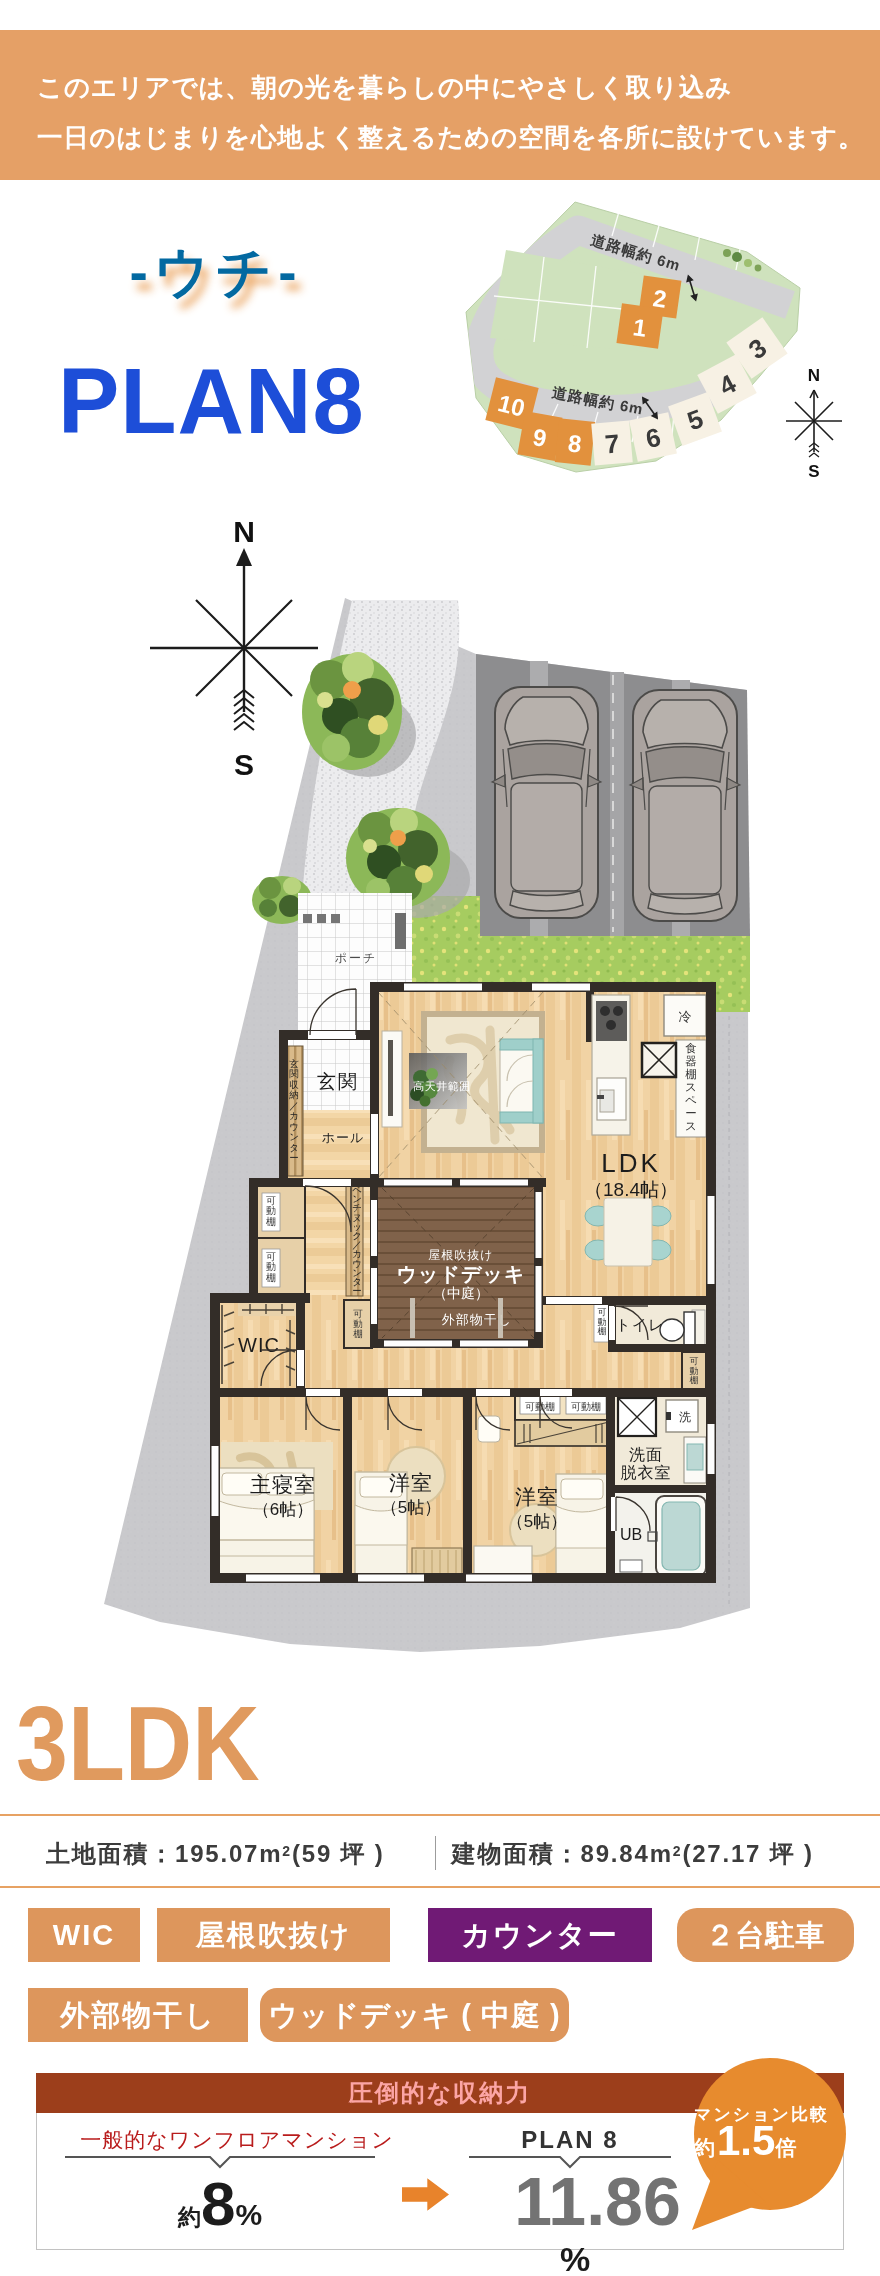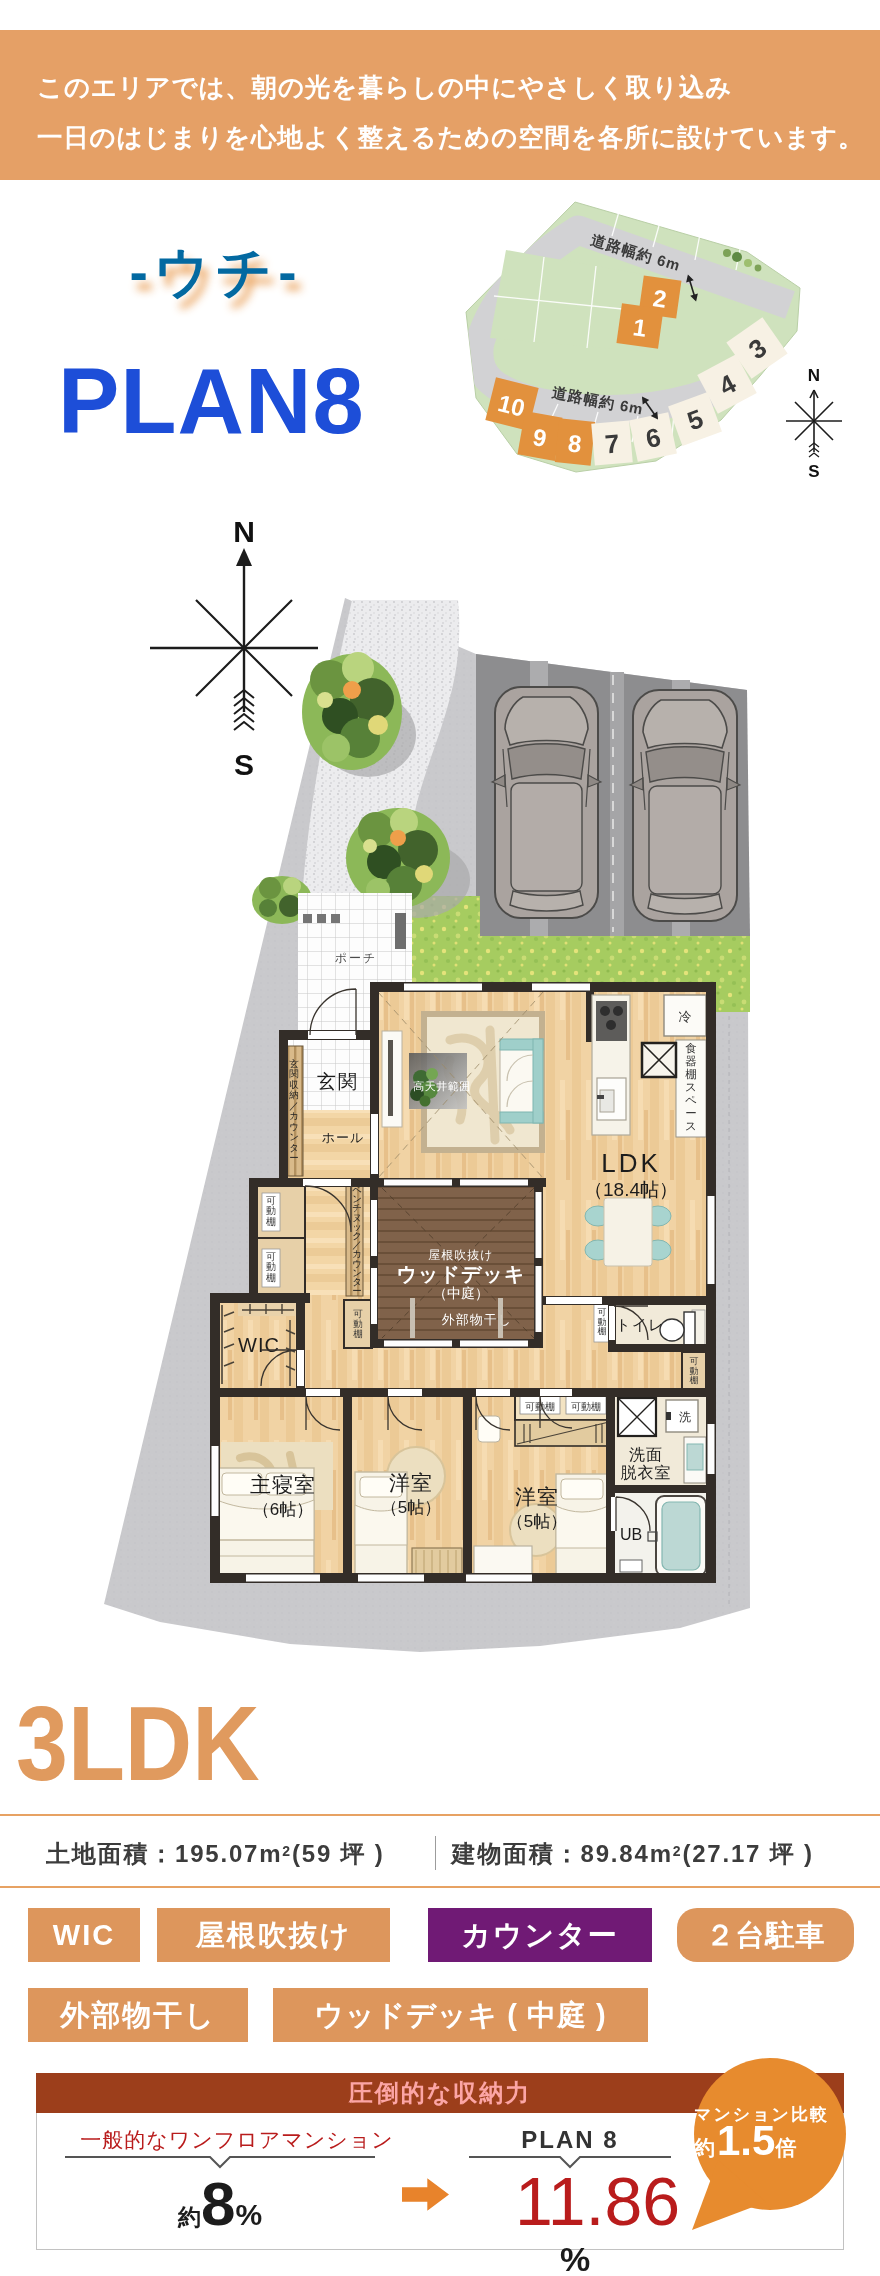--- a/index.html
+++ b/index.html
@@ -605,21 +605,21 @@
 <div class="abs tag" style="left:28px;top:1908px;width:112px;height:54px;background:#dd965c;color:#fff;font-size:29px;font-weight:bold;text-align:center;line-height:54px;letter-spacing:2px;">WIC</div>
 
 <div class="abs tag" style="left:157px;top:1908px;width:233px;height:54px;background:#dd965c;color:#fff;font-size:29px;font-weight:bold;text-align:center;line-height:54px;letter-spacing:2px;">屋根吹抜け</div>
 
 <div class="abs tag" style="left:428px;top:1908px;width:224px;height:54px;background:#701a75;color:#fff;font-size:29px;font-weight:bold;text-align:center;line-height:54px;letter-spacing:2px;">カウンター</div>
 
 <div class="abs tag" style="left:677px;top:1908px;width:177px;height:54px;background:#dd965c;color:#fff;font-size:29px;font-weight:bold;text-align:center;line-height:54px;letter-spacing:1px;border-radius:20px;">２台駐車</div>
 
 <div class="abs tag" style="left:28px;top:1988px;width:220px;height:54px;background:#dd965c;color:#fff;font-size:29px;font-weight:bold;text-align:center;line-height:54px;letter-spacing:2px;">外部物干し</div>
 
-<div class="abs tag" style="left:273px;top:1988px;width:375px;height:54px;background:#dd965c;color:#fff;font-size:29px;font-weight:bold;text-align:center;line-height:54px;letter-spacing:1px;">ウッドデッキ ( 中庭 )</div>
+<div class="abs tag" style="left:260px;top:1988px;width:309px;height:54px;background:#dd965c;color:#fff;font-size:29px;font-weight:bold;text-align:center;line-height:54px;letter-spacing:1px;border-radius:17px;">ウッドデッキ ( 中庭 )</div>
 
 <div class="abs" style="left:36px;top:2073px;width:808px;height:177px;border:1px solid #c2c2c2;background:#fff;box-sizing:border-box;"></div>
 
 <div class="abs" style="left:36px;top:2073px;width:808px;height:40px;background:#9c3e1b;color:#fca5a5;font-size:24px;font-weight:bold;text-align:center;line-height:40px;letter-spacing:2px;">圧倒的な収納力</div>
 
 <div class="abs" style="left:72px;top:2126px;width:330px;text-align:center;font-size:21px;font-weight:normal;color:#b91c1c;letter-spacing:1px;">一般的なワンフロアマンション</div>
 
 <svg class="abs" style="left:64px;top:2156px;" width="312" height="14" viewBox="0 0 312 14">
     <path d="M1 1 L146 1 L156 11 L166 1 L311 1" fill="none" stroke="#555" stroke-width="2"></path>
   </svg>
@@ -629,21 +629,21 @@
 <svg class="abs" style="left:402px;top:2176px;" width="47" height="37" viewBox="0 0 52 40">
     <path d="M0 12 L28 12 L28 2 L52 20 L28 38 L28 28 L0 28 Z" fill="#e8832b"></path>
   </svg>
 
 <div class="abs" style="left:470px;top:2126px;width:200px;text-align:center;font-size:24px;font-weight:bold;color:#333;letter-spacing:2px;">PLAN 8</div>
 
 <svg class="abs" style="left:468px;top:2156px;" width="204" height="14" viewBox="0 0 204 14">
     <path d="M1 1 L92 1 L102 11 L112 1 L203 1" fill="none" stroke="#555" stroke-width="2"></path>
   </svg>
 
-<div class="abs" style="left:455px;top:2162px;width:240px;text-align:center;"><span style="font-size:68px;font-weight:normal;color:#b91c1c;letter-spacing:0px;margin-left:45px;">11.86</span><span style="font-size:34px;font-weight:bold;color:#1c1c1c;"> %</span></div>
+<div class="abs" style="left:455px;top:2162px;width:240px;text-align:center;"><span style="font-size:68px;font-weight:bold;color:#737373;letter-spacing:0px;margin-left:45px;">11.86</span><span style="font-size:34px;font-weight:bold;color:#1c1c1c;"> %</span></div>
 
 <div class="abs" style="left:694px;top:2058px;width:152px;height:152px;background:#e78b2e;border-radius:50%;"></div>
 
 <svg class="abs" style="left:676px;top:2150px;" width="100" height="90" viewBox="0 0 100 90">
     <path d="M16,80 L42,10 L90,52 Z" fill="#e78b2e"></path>
   </svg>
 
 <div class="abs" style="left:694px;top:2102px;width:152px;color:#fff;font-weight:bold;font-size:17px;letter-spacing:2px;line-height:26px;">マンション比較<br><span style="font-size:21px;">約</span><span style="font-size:42px;letter-spacing:0;">1.5</span><span style="font-size:21px;">倍</span></div>
 
 </body></html>

